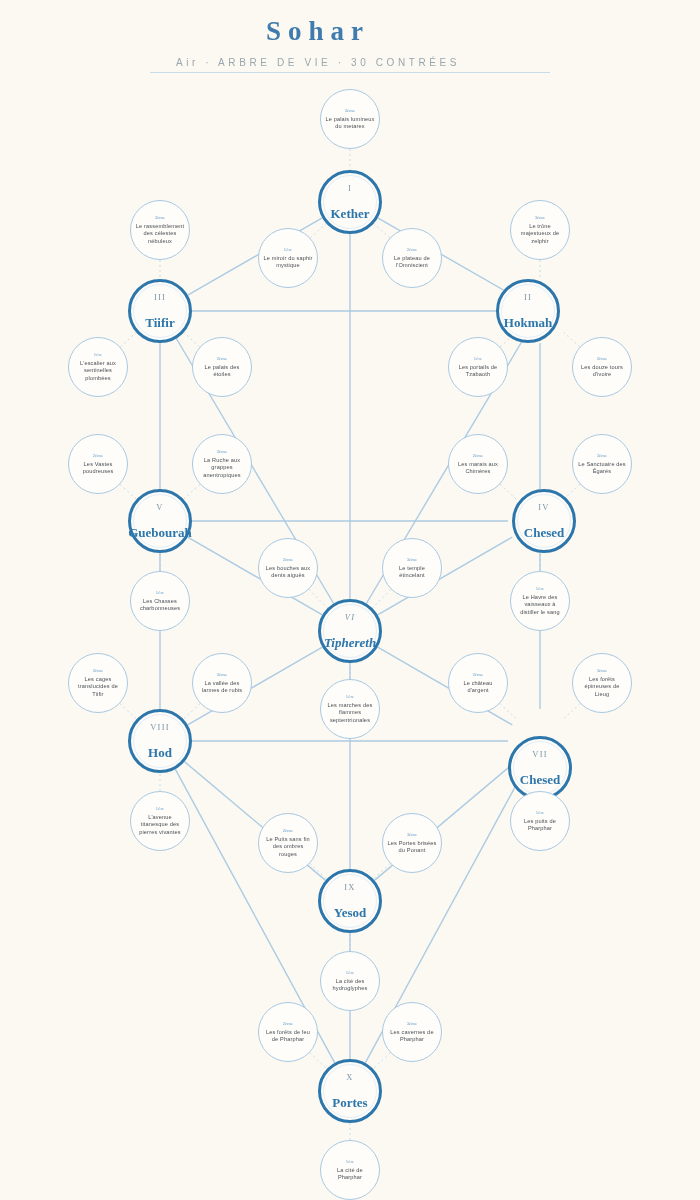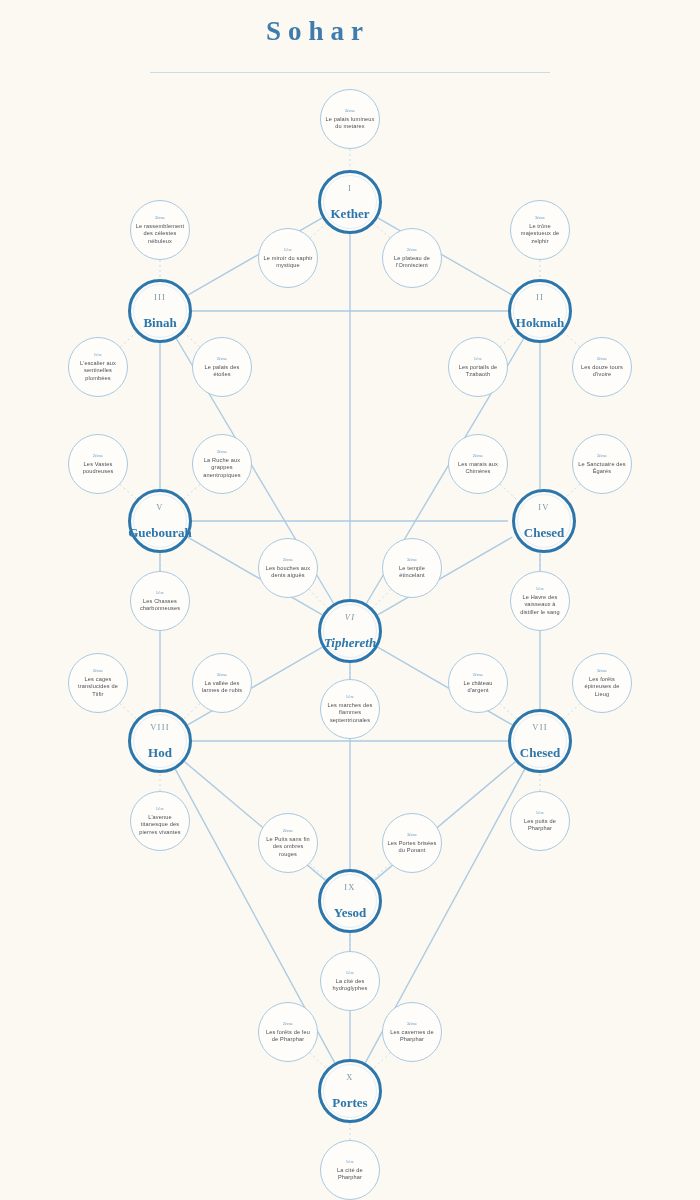--- a/index.html
+++ b/index.html
@@ -70,20 +70,21 @@
     letter-spacing:.15px;
   }
 </style>
 </head>
 <body>
 
 <div id="stage">
 
   <div class="header">
     <div class="title">Sohar</div>
+    <div class="subtitle">Air · ARBRE DE VIE · 30 CONTRÉES</div>
   </div>
   <div class="rule"></div>
 
   <svg id="edges" viewBox="0 0 700 1200" xmlns="http://www.w3.org/2000/svg">
       <line x1="322.2432296818748" y1="217.92362086671392" x2="187.75677031812515" y2="295.0763791332861" stroke="#a9c9e2" stroke-width="1.4" opacity="0.95"></line>
       <line x1="377.7567703181252" y1="217.92362086671392" x2="512.2432296818748" y2="295.0763791332861" stroke="#a9c9e2" stroke-width="1.4" opacity="0.95"></line>
       <line x1="350" y1="234" x2="350" y2="599" stroke="#a9c9e2" stroke-width="1.4" opacity="0.95"></line>
       <line x1="192" y1="311" x2="508" y2="311" stroke="#a9c9e2" stroke-width="1.4" opacity="0.95"></line>
       <line x1="160" y1="343" x2="160" y2="489" stroke="#a9c9e2" stroke-width="1.4" opacity="0.95"></line>
       <line x1="176.33724013297396" y1="338.5153518029035" x2="333.66275986702607" y2="603.4846481970965" stroke="#a9c9e2" stroke-width="1.4" opacity="0.95"></line>
@@ -133,41 +134,41 @@
       <line x1="309.7324720475359" y1="1052.6809008194293" x2="326.8186964826284" y2="1068.9403724592755" stroke="#a9c9e2" stroke-width="0.9" opacity="0.7" stroke-dasharray="2,3"></line>
       <line x1="390.2675279524641" y1="1052.6809008194293" x2="373.1813035173716" y2="1068.9403724592755" stroke="#a9c9e2" stroke-width="0.9" opacity="0.7" stroke-dasharray="2,3"></line>
       <line x1="350" y1="1140" x2="350" y2="1123" stroke="#a9c9e2" stroke-width="0.9" opacity="0.7" stroke-dasharray="2,3"></line>
     </svg>
 
   <div id="nodes">
       <div class="node seph" style="left: 350px; top: 202px;">
         <div class="roman">I</div>
         <div class="sname">Kether</div>
       </div>
-      <div class="node seph" style="left: 540px; top: 311px;">
+      <div class="node seph" style="left: 528px; top: 311px;">
         <div class="roman">II</div>
         <div class="sname">Hokmah</div>
       </div>
       <div class="node seph" style="left: 160px; top: 311px; text-align: center;">
         <div class="roman">III</div>
-        <div class="sname">Binah</div>
+        <div class="sname">Tiifir</div>
       </div>
       <div class="node seph" style="left: 544px; top: 521px;">
         <div class="roman">IV</div>
         <div class="sname">Chesed</div>
       </div>
       <div class="node seph wide" style="left: 160px; top: 521px;">
         <div class="roman">V</div>
         <div class="sname">Guebourah</div>
       </div>
       <div class="node seph wide" style="left: 350px; top: 631px; font-style: italic;">
         <div class="roman">VI</div>
         <div class="sname">Tiphereth</div>
       </div>
-      <div class="node seph" style="left: 540px; top: 741px;">
+      <div class="node seph" style="left: 540px; top: 768px;">
         <div class="roman">VII</div>
         <div class="sname">Chesed</div>
       </div>
       <div class="node seph" style="left: 160px; top: 741px;">
         <div class="roman">VIII</div>
         <div class="sname">Hod</div>
       </div>
       <div class="node seph" style="left: 350px; top: 901px;">
         <div class="roman">IX</div>
         <div class="sname">Yesod</div>

